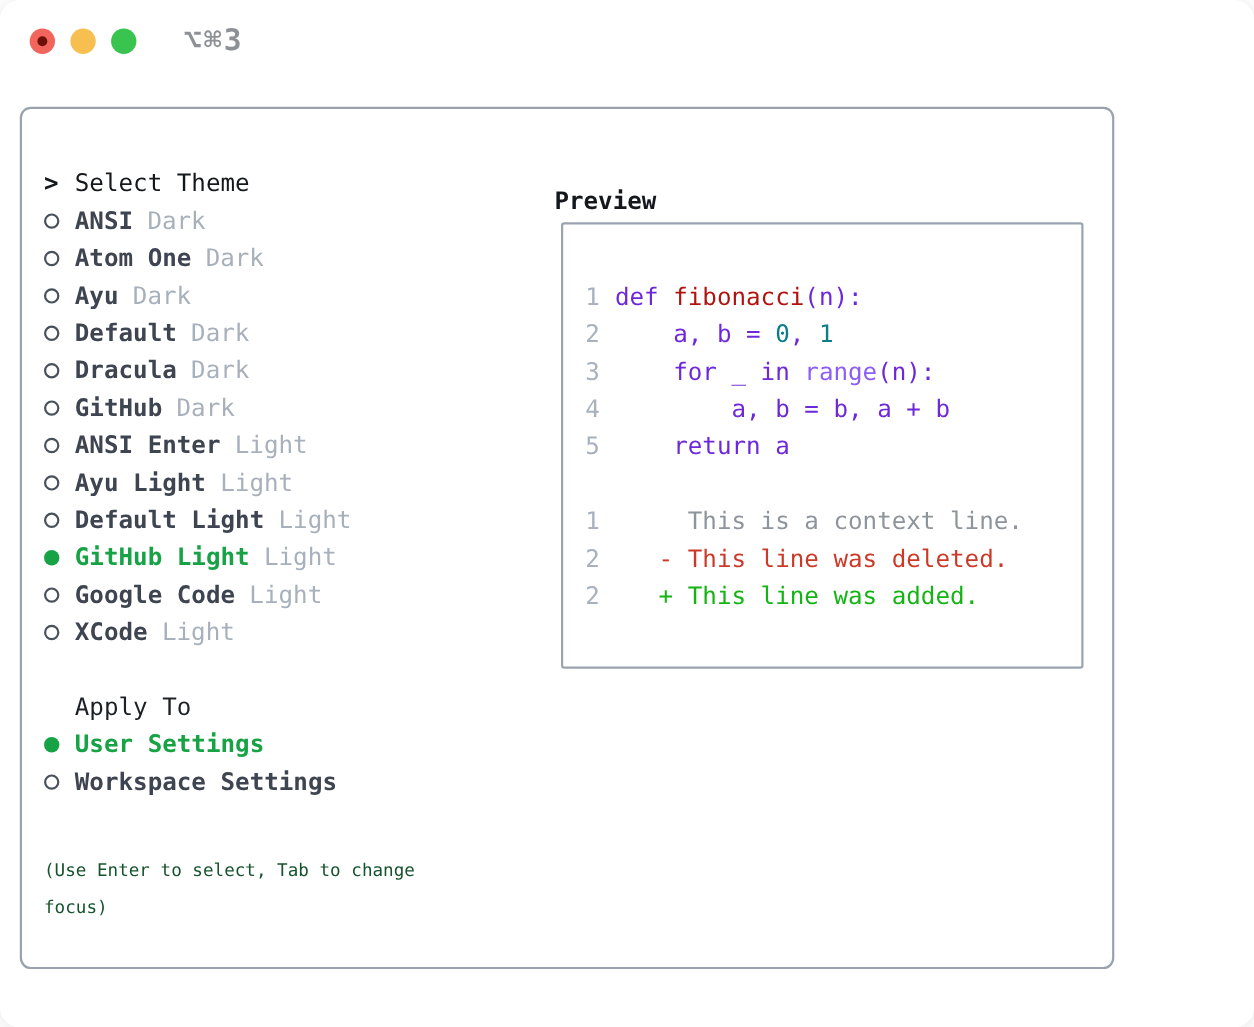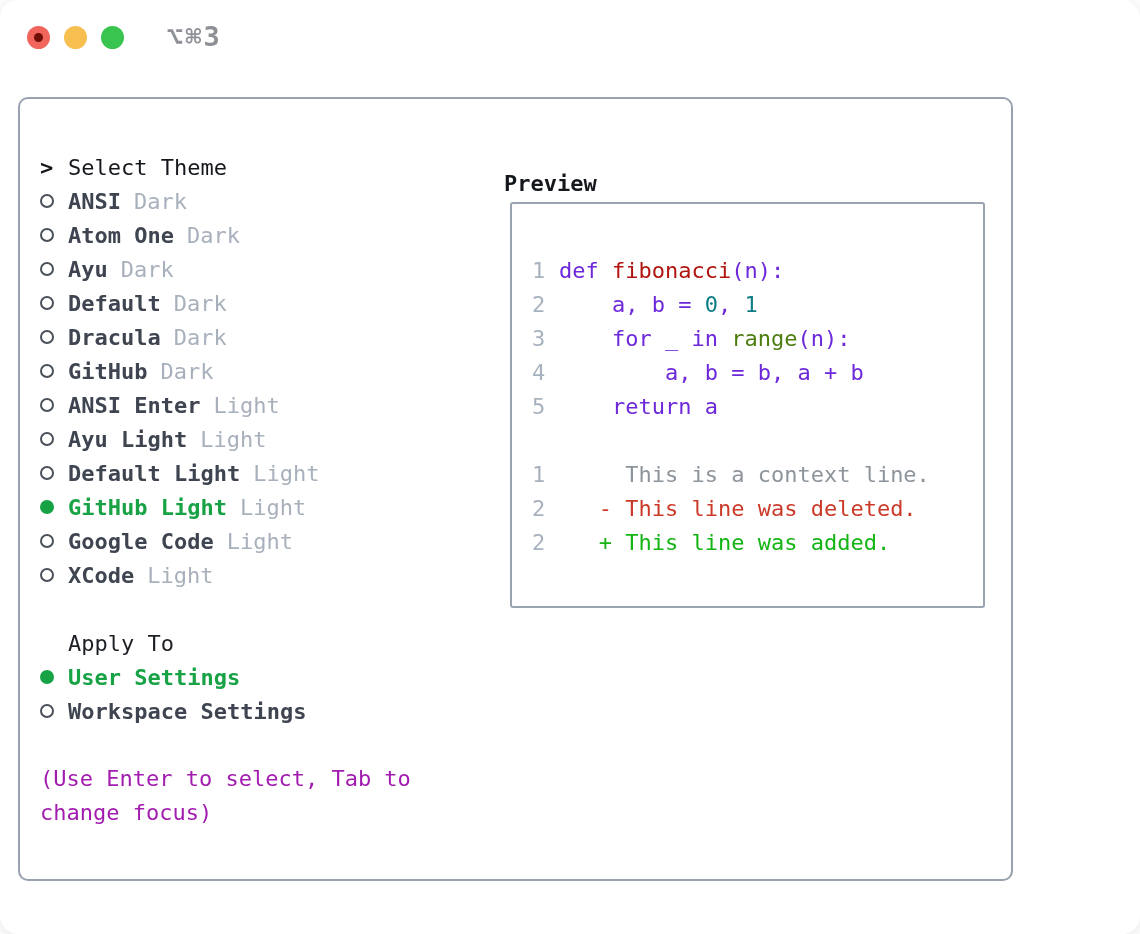--- a/index.html
+++ b/index.html
@@ -41,39 +41,39 @@
   .ring  { width:14px; height:14px; border:2px solid #4a515b; border-radius:50%; }
   .dot   { width:14px; height:14px; border-radius:50%; background:#17a345; }
   .hdr   { font-weight:400; color:#14171c; }
   .caret { font-weight:700; color:#14171c; }
   .name  { color:#3e4450;font-weight:bold; }
   .name.sel { color:#17a345; }
   .variant { color:#a8b0bc; padding-left:13px; }
   .subhdr { color:#1c2025; }
   .spacer { height:34px; }
   .help {
-    margin-top:0; width:400px; color:#a21caf; font-size:22px; line-height:34px;
+    margin-top:12px; width:400px; color:#14532d; font-size:16px; line-height:34px;
   }
 
   
   .preview-title {
     position:absolute; left:484px; top:51px; height:34px; display:flex; align-items:center;
     font-size:22px; font-weight:700; color:#14171c;margin-top:16px;
   }
   .preview-box {
     position:absolute; left:490px; top:103px; width:475px; height:406px;
     border:2px solid #9aa4b0; border-radius:3px; background:#ffffff;
   }
   .codeblock { position:absolute; left:20px; top:49px; font-size:22px; }
   .code-line { height:34px; display:flex; align-items:center; white-space:pre; }
   .ln { display:inline-block; width:27px; color:#a8b2bf; }
   .tok-plain    { color:#6d28d9; }
   .tok-function { color:#b0140f; }
   .tok-number   { color:#0d7e85; }
-  .tok-builtin  { color:#4d7c0f; }
+  .tok-builtin  { color:#8b5cf6; }
   .tok-context  { color:#8e949c; }
   .tok-deleted  { color:#cb3a29; }
   .tok-added    { color:#14b414; }
 </style>
 </head>
 <body>
 
 <div class="window">
 
   <div class="titlebar">

